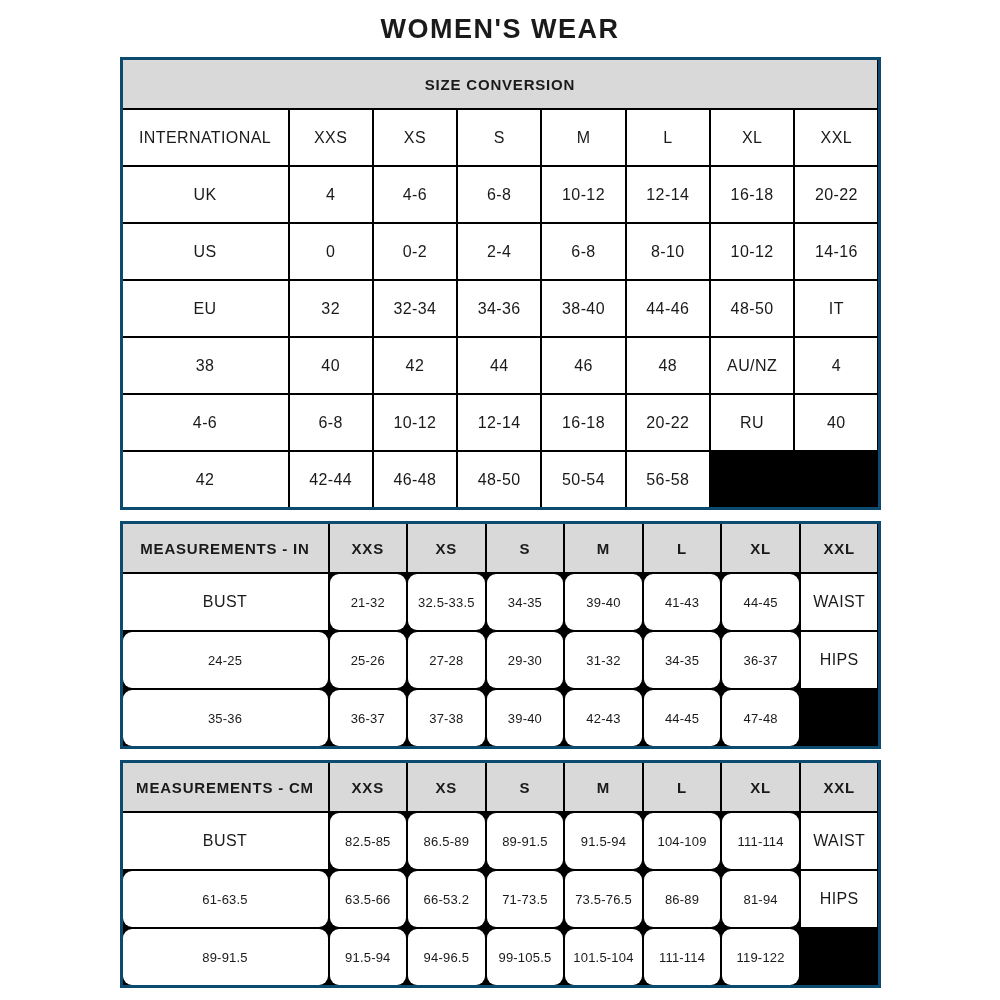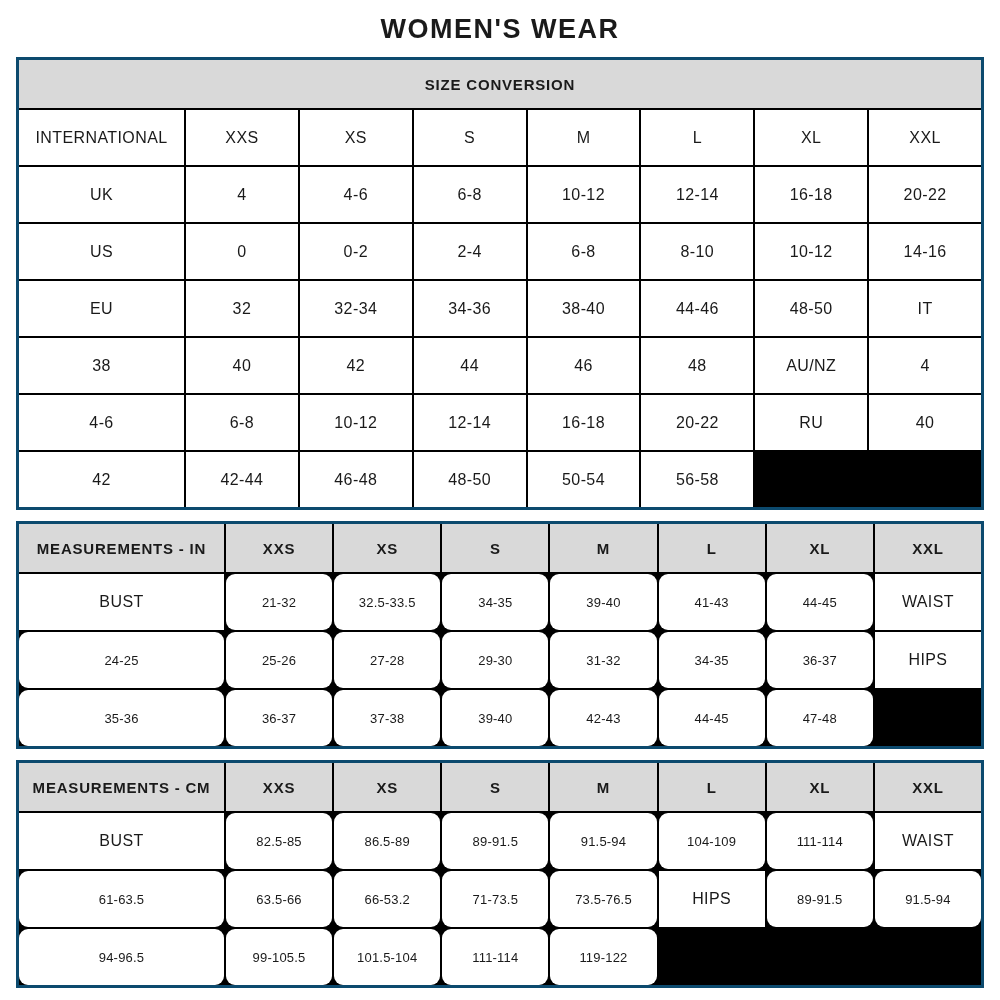--- a/index.html
+++ b/index.html
@@ -2,21 +2,21 @@
 <html><head>
 <meta charset="utf-8">
 <style>
   html, body { margin: 0; padding: 0; background: #ffffff; }
   body {
     width: 1000px; height: 1000px;
     font-family: "Liberation Sans", sans-serif;
     color: #1a1a1a;
     -webkit-font-smoothing: antialiased;
   }
-  .wrap { width: 968px; margin: 0 auto; }
+  .wrap { width: 761px; margin: 0 auto; }
   .title {
     text-align: center;
     font-size: 27px;
     font-weight: 700;
     letter-spacing: 1.5px;
     padding: 14px 0 12px 0;
   }
   .table {
     display: grid;
     background: #000000;
@@ -170,20 +170,22 @@
     <div class="cell small">91.5-94</div>
     <div class="cell small">104-109</div>
     <div class="cell small">111-114</div>
 
     <div class="cell">WAIST</div>
     <div class="cell small">61-63.5</div>
     <div class="cell small">63.5-66</div>
     <div class="cell small">66-53.2</div>
     <div class="cell small">71-73.5</div>
     <div class="cell small">73.5-76.5</div>
+    <div class="cell small">86-89</div>
+    <div class="cell small">81-94</div>
 
     <div class="cell">HIPS</div>
     <div class="cell small">89-91.5</div>
     <div class="cell small">91.5-94</div>
     <div class="cell small">94-96.5</div>
     <div class="cell small">99-105.5</div>
     <div class="cell small">101.5-104</div>
     <div class="cell small">111-114</div>
     <div class="cell small">119-122</div>
   </div>

